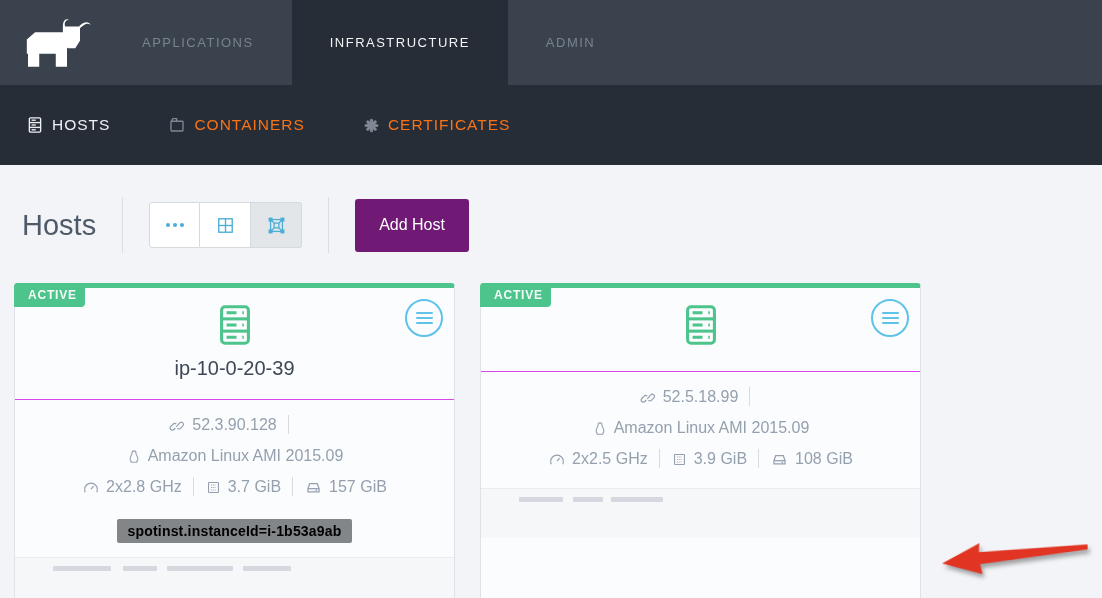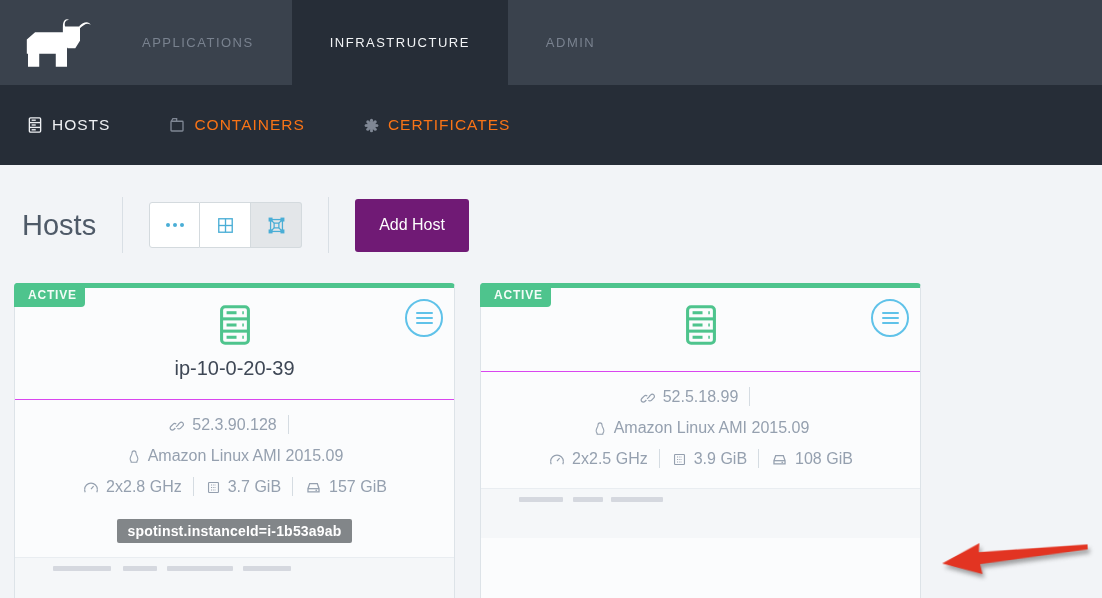--- a/index.html
+++ b/index.html
@@ -47,21 +47,21 @@
               border:2px solid #5fc2e9; display:flex; flex-direction:column; gap:3px;
               align-items:center; justify-content:center; cursor:pointer; background:transparent; }
   .menu-btn i { display:block; width:17px; height:2px; background:#5fc2e9; border-radius:1px; }
   .card-head { text-align:center; padding-top:14px; padding-bottom:19px; border-bottom:1px solid #d946ef; }
   .host-name { font-size:20px; color:#3e4755; margin-top:5px; }
   .card-details { text-align:center; padding-top:9px; color:#95a0af; font-size:16px; }
   .drow { line-height:31px; display:flex; align-items:center; justify-content:center; }
   .drow .icon { display:inline-flex; margin-right:6px; position:relative; top:1px; }
   .sep { display:inline-block; width:1px; height:19px; background:#d5dce2; margin:0 11px; }
   .label-row { margin-top:17px; }
-  .host-label { display:inline-block; background:#828689; color:#ffffff; font-size:14px;
+  .host-label { display:inline-block; background:#828689; color:#000000; font-size:14px;
                 font-weight:bold; padding:4px 10px; border-radius:2px; letter-spacing:.2px; }
   .card-foot { margin-top:14px; border-top:1px solid #e9edf1; background:#f5f7f9; height:50px;
                position:relative; overflow:hidden; }
   .skel { position:absolute; top:8px; height:5px; background:#b9c0ca; opacity:.55; border-radius:1px; }
 
   
   .arrow-annot { position:absolute; left:938px; top:534px; pointer-events:none; }
 </style>
 </head>
 <body>

